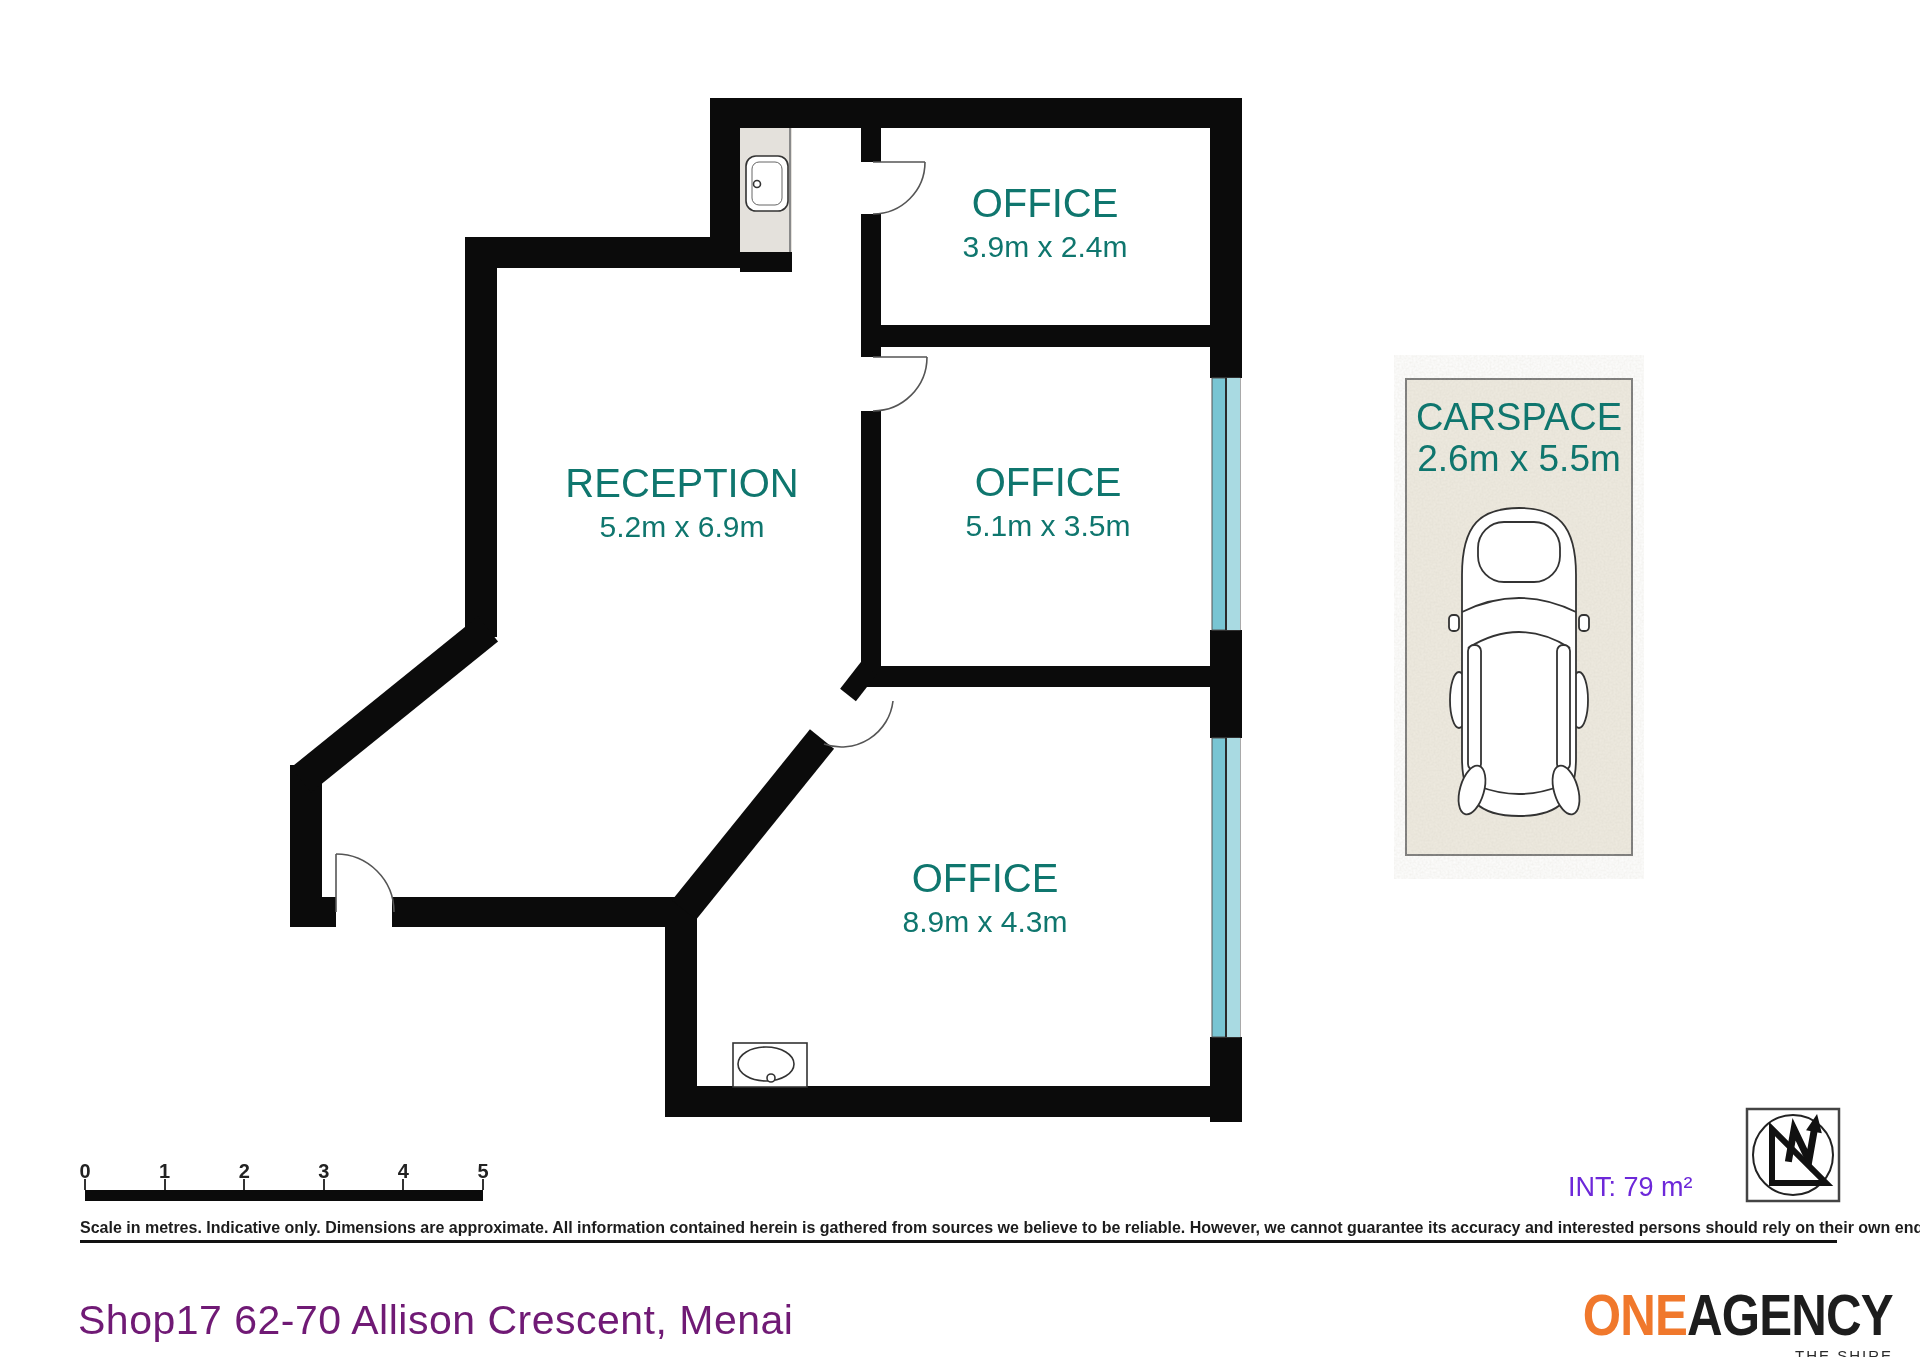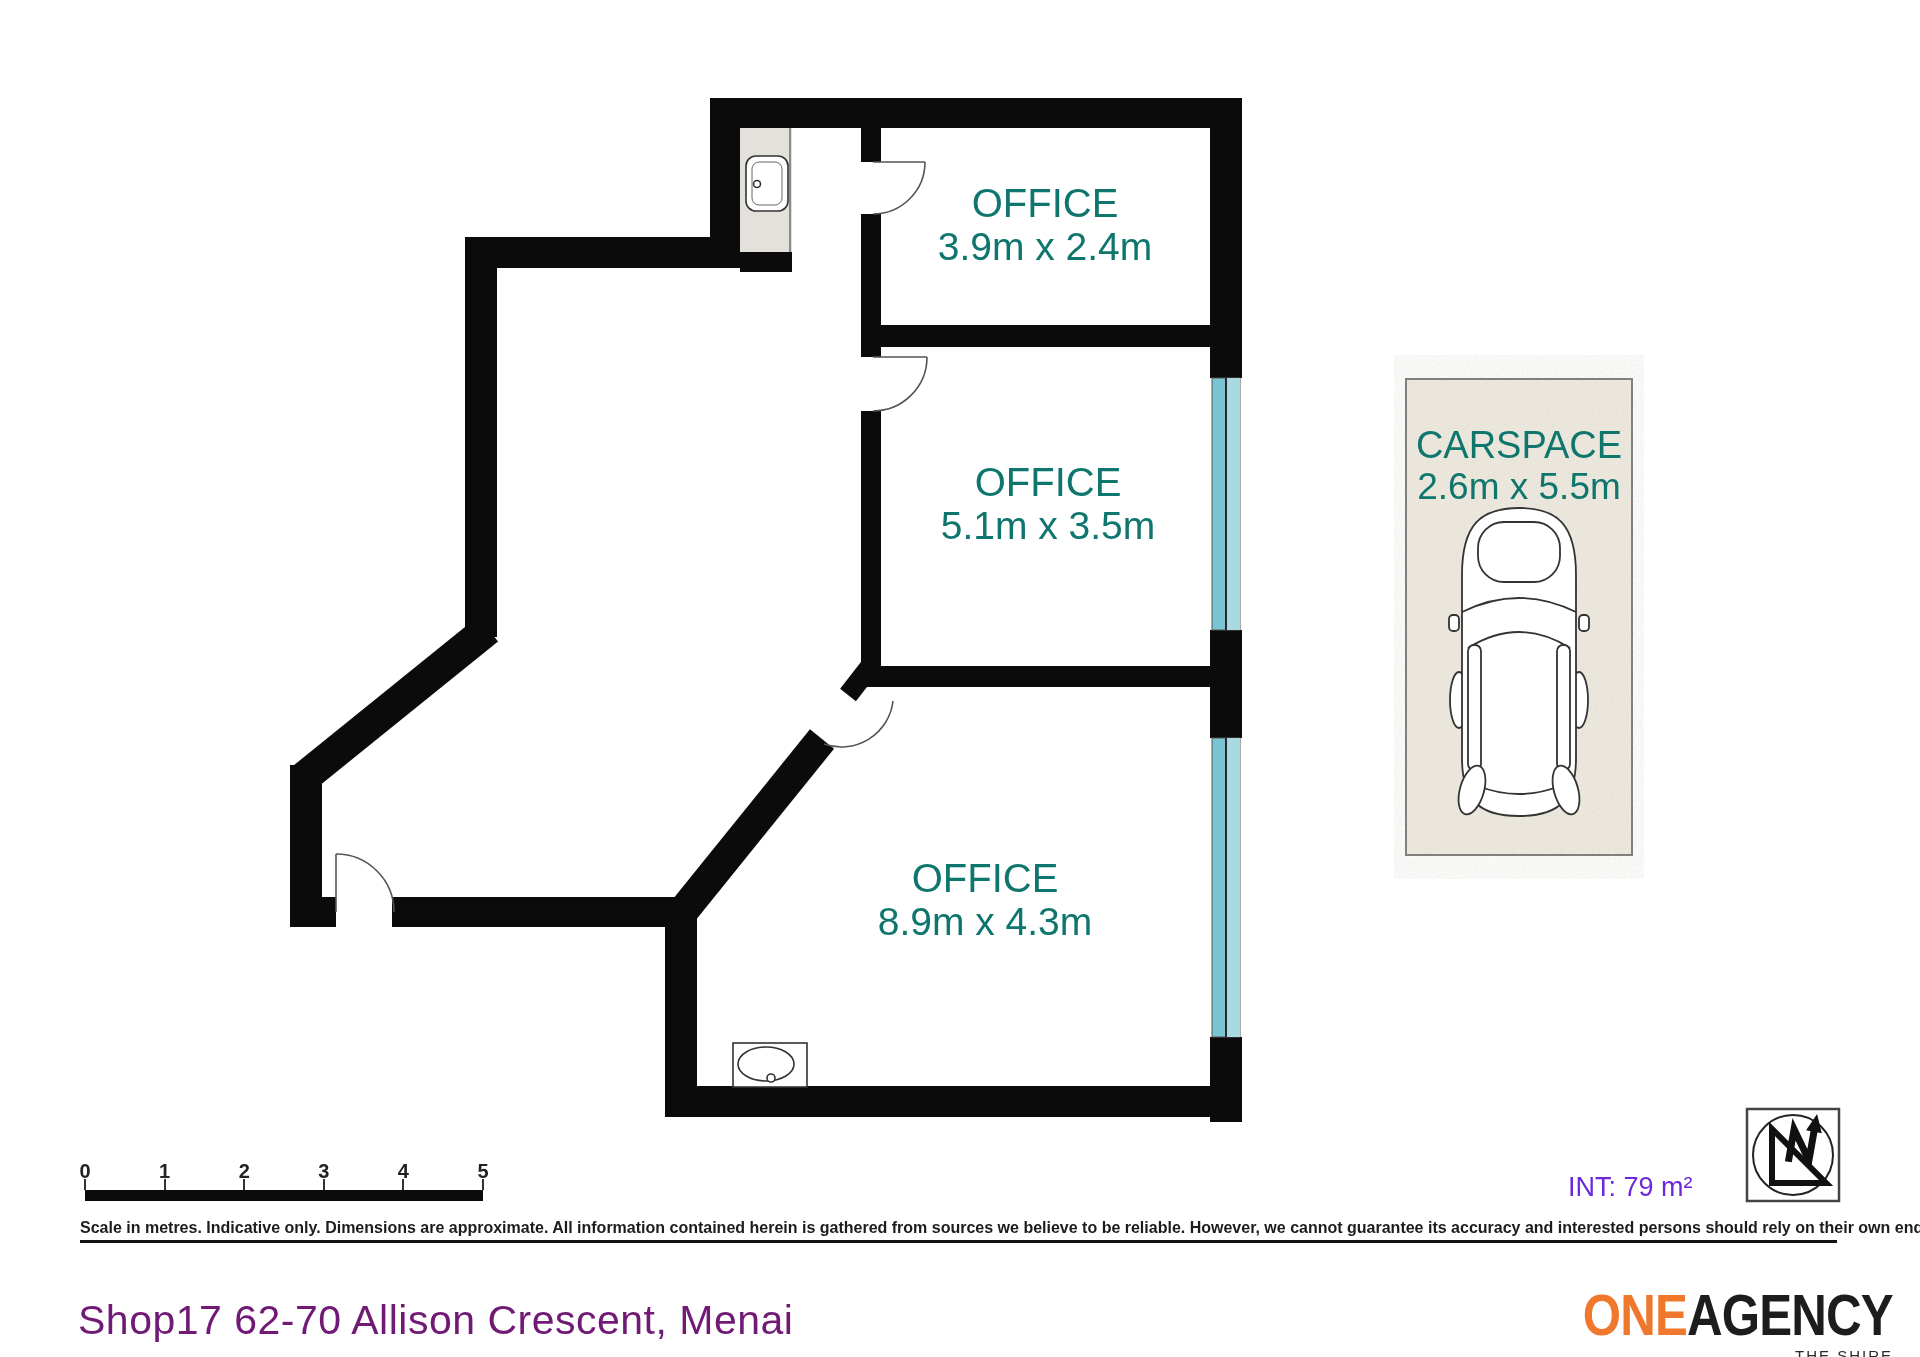--- a/index.html
+++ b/index.html
@@ -1,21 +1,21 @@
 <!DOCTYPE html>
 <html><head>
 <meta charset="utf-8">
 <style>
   html,body{margin:0;padding:0;background:#fff;}
   .page{position:relative;width:1920px;height:1357px;background:#ffffff;overflow:hidden;
         font-family:"Liberation Sans",sans-serif;color:#111;}
   .abs{position:absolute;}
   .room-label{position:absolute;transform:translateX(-50%);text-align:center;
               font-size:40px;line-height:44px;color:#0f766e;white-space:nowrap;}
-  .room-label .dims{font-size:39px;}
+  .room-label .dims{font-size:30px;}
   .scalebar{position:absolute;left:85px;top:1160px;width:398px;height:42px;}
   .scalebar .num{position:absolute;top:0;transform:translateX(-50%);
                  font-size:20px;font-weight:600;color:#222;}
   .scalebar .tick{position:absolute;top:19px;width:2px;height:11px;background:#333;
                   transform:translateX(-50%);}
   .scalebar .bar{position:absolute;top:30px;left:0;width:398px;height:11px;background:#0b0b0b;}
   .disclaimer{position:absolute;left:80px;top:1219px;font-size:16px;font-weight:600;
               color:#1c1c1c;white-space:nowrap;letter-spacing:0px;}
   .rule{position:absolute;left:80px;top:1240px;width:1757px;height:3px;background:#111;}
   .address{position:absolute;left:78px;top:1297px;font-size:41px;font-weight:400;
@@ -139,21 +139,25 @@
     <div class="dims">3.9m x 2.4m</div>
   </div>
   <div class="room-label" style="left:1048px;top:460px;">
     <div class="name">OFFICE</div>
     <div class="dims">5.1m x 3.5m</div>
   </div>
   <div class="room-label" style="left:985px;top:856px;">
     <div class="name">OFFICE</div>
     <div class="dims">8.9m x 4.3m</div>
   </div>
-  <div class="room-label" style="left:1519px;top:424px;font-size:38px;line-height:42px;">
+  <div class="room-label" style="left:682px;top:461px;">
+    <div class="name">RECEPTION</div>
+    <div class="dims">5.2m x 6.9m</div>
+  </div>
+  <div class="room-label" style="left:1519px;top:396px;font-size:38px;line-height:42px;">
     <div class="name">CARSPACE</div>
     <div class="dims" style="font-size:37px">2.6m x 5.5m</div>
   </div>
 
   <div class="scalebar">
     <span class="num" style="left:0px">0</span>
     <span class="num" style="left:79.6px">1</span>
     <span class="num" style="left:159.2px">2</span>
     <span class="num" style="left:238.8px">3</span>
     <span class="num" style="left:318.4px">4</span>

